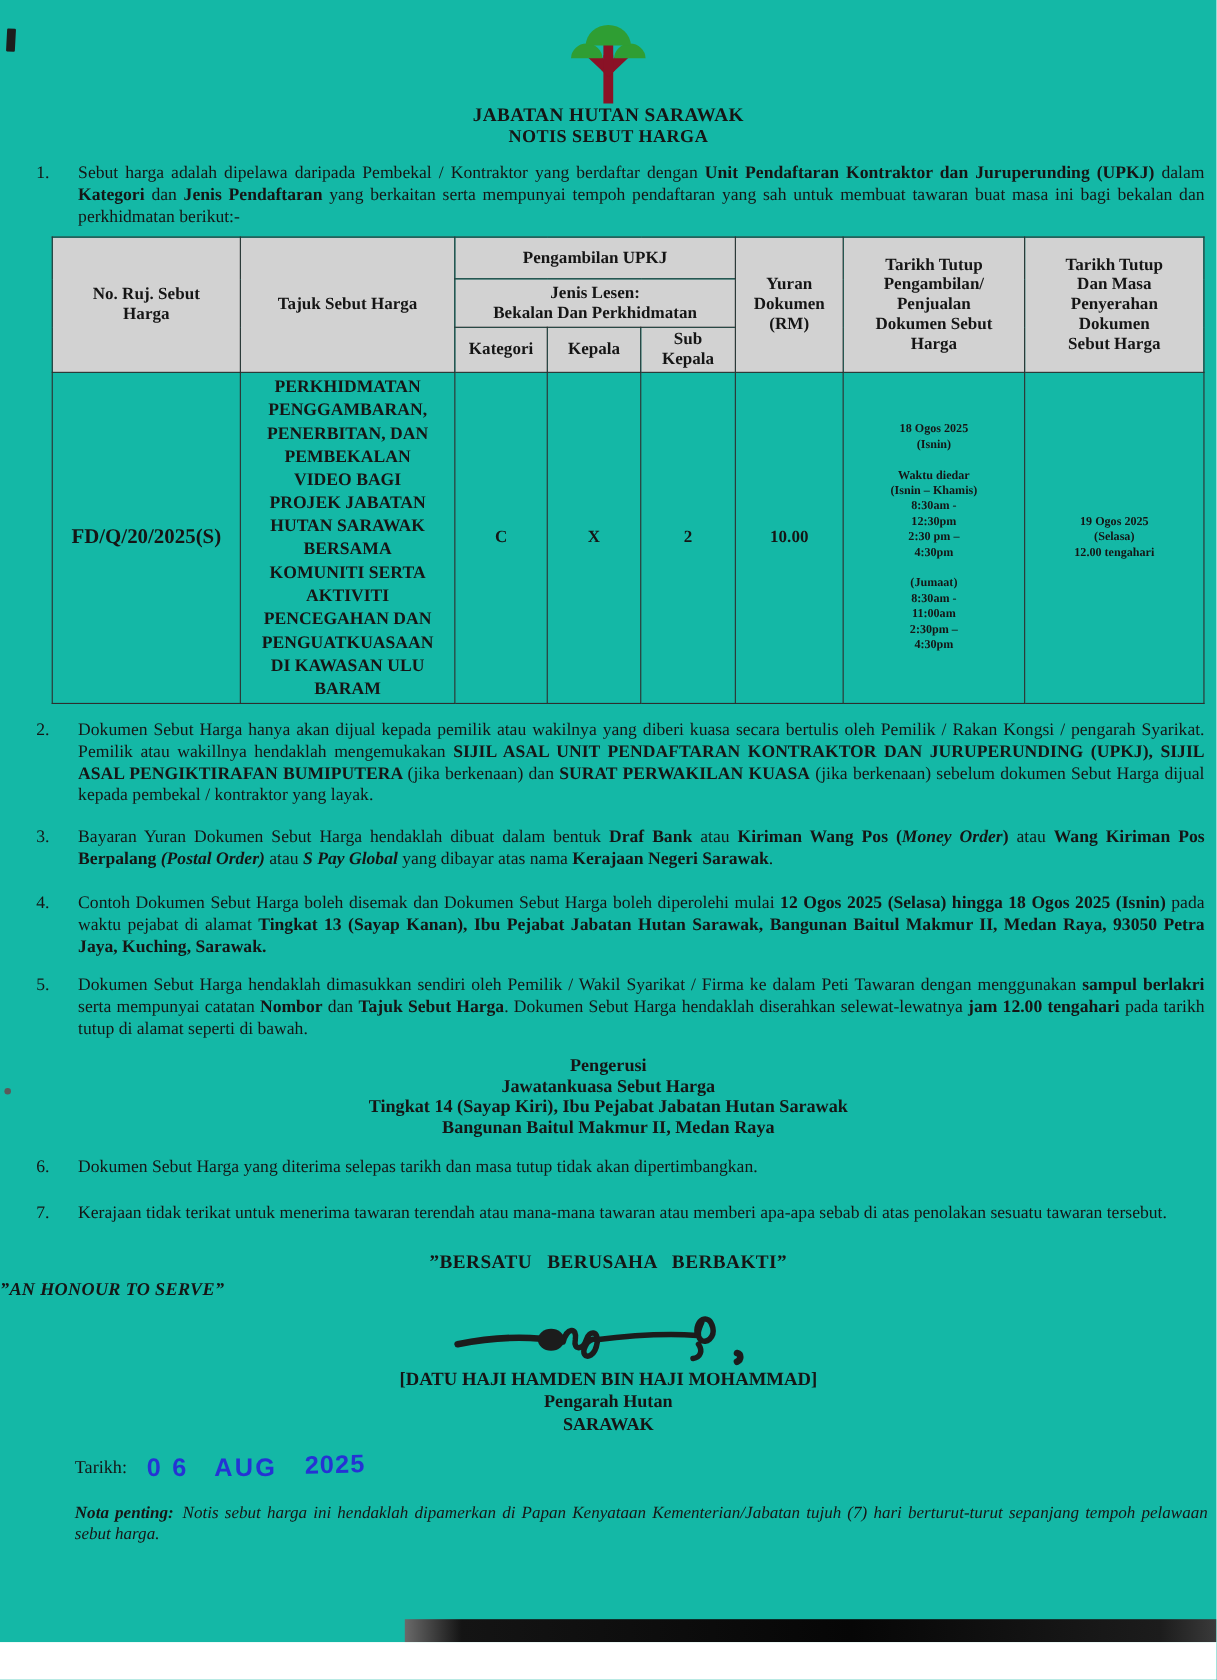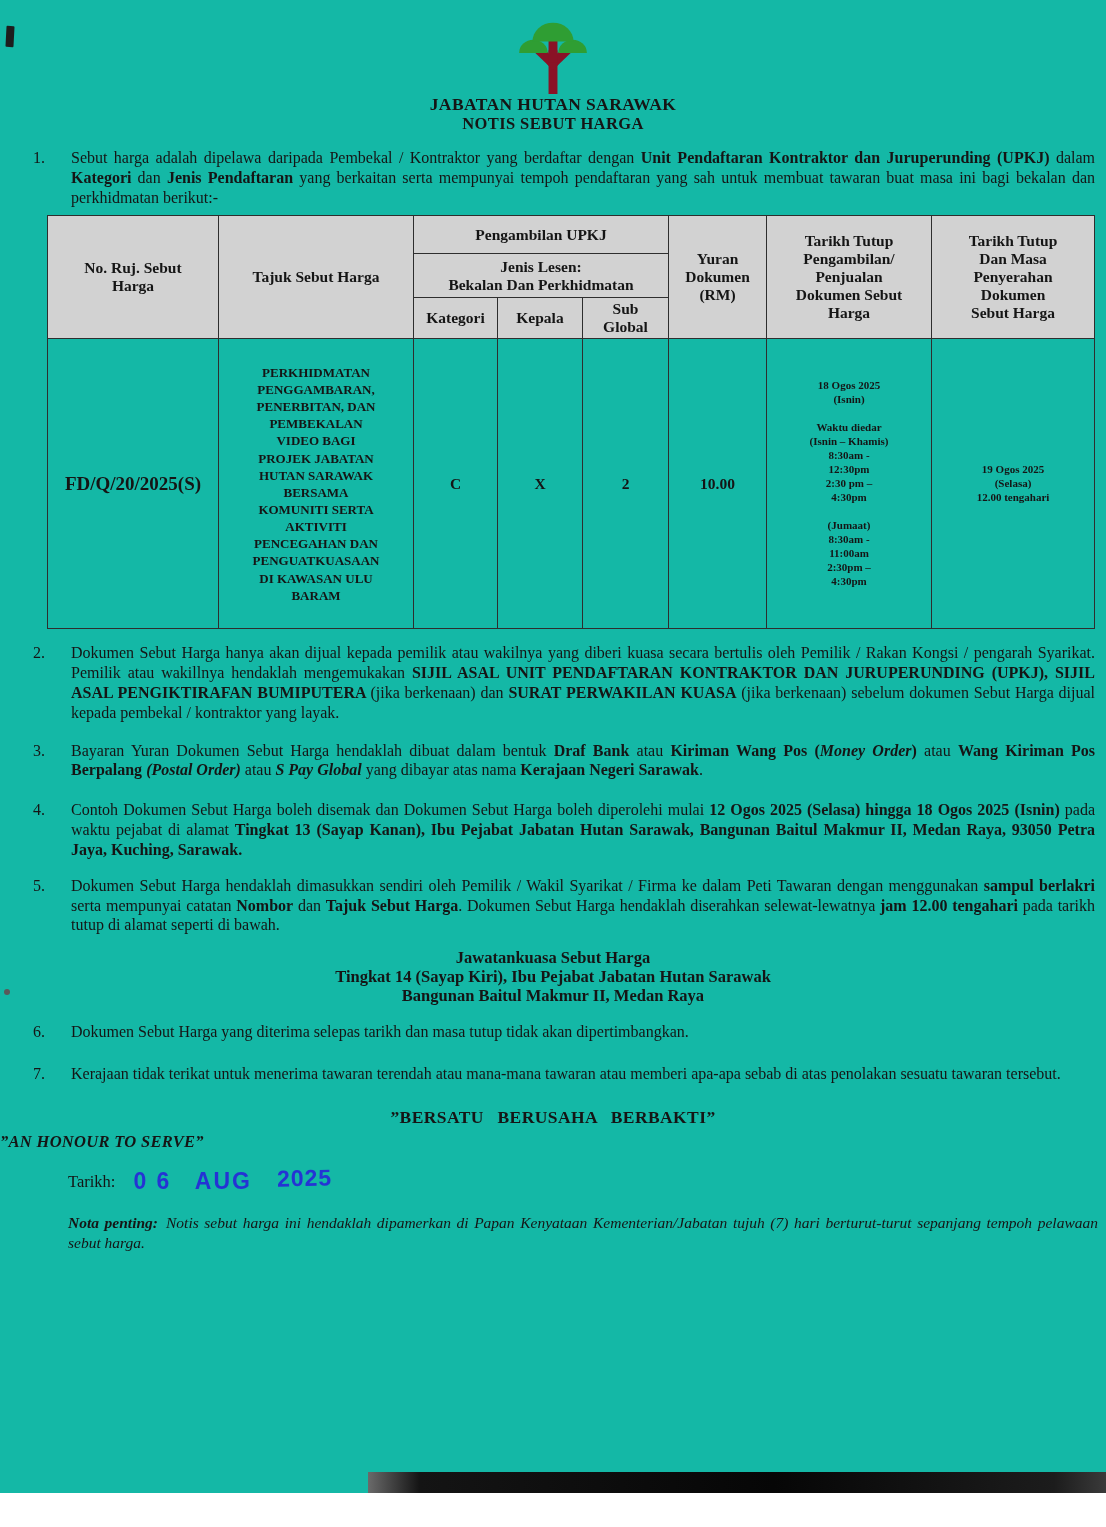--- a/index.html
+++ b/index.html
@@ -23,21 +23,21 @@
     border-collapse:collapse;table-layout:fixed;
     margin:8px 0 0 47px;width:1047px;
   }
   table.tender td{
     border:1.6px solid #2e2e2e;text-align:center;vertical-align:middle;
     font-weight:bold;padding:2px 3px;overflow:hidden;
   }
   tr.hdr td{background:#d2d2d2;font-size:15.5px;line-height:1.16;}
   .pre{white-space:pre-line;}
   .cell-ref{font-size:19px;}
-  .cell-tajuk{font-size:13px;line-height:1.32;}
+  .cell-tajuk{font-size:16px;line-height:1.32;}
   .cell-mid{font-size:15.5px;}
   .cell-dates{font-size:11px;line-height:1.27;}
   
   .addr{margin-top:14px;text-align:center;font-weight:bold;font-size:16.5px;line-height:1.14;}
   
   .motto1{margin-top:24px;text-align:center;font-weight:bold;font-size:17.5px;word-spacing:9px;letter-spacing:.4px;}
   .motto2{margin-top:4px;font-weight:bold;font-style:italic;font-size:16.5px;letter-spacing:.3px;}
   
   .sigwrap{margin-top:4px;text-align:center;}
   .sig-name{font-weight:bold;font-size:17px;line-height:1.22;}
@@ -123,21 +123,21 @@
 Sebut Harga</td>
     </tr>
     <tr class="hdr" style="height:44px;">
       <td colspan="3" class="pre">Jenis Lesen:
 Bekalan Dan Perkhidmatan</td>
     </tr>
     <tr class="hdr" style="height:38px;">
       <td>Kategori</td>
       <td>Kepala</td>
       <td class="pre">Sub
-Global</td>
+Kepala</td>
     </tr>
     <tr style="height:290px;">
       <td class="cell-ref">FD/Q/20/2025(S)</td>
       <td class="cell-tajuk pre">PERKHIDMATAN
 PENGGAMBARAN,
 PENERBITAN, DAN
 PEMBEKALAN
 VIDEO BAGI
 PROJEK JABATAN
 HUTAN SARAWAK
@@ -185,37 +185,53 @@
   <div class="item mt20">
     <div class="num">4.</div>
     <div class="txt"><span>Contoh Dokumen Sebut Harga boleh disemak dan Dokumen Sebut Harga boleh diperolehi mulai </span><span style="font-weight: bold;">12 Ogos 2025 (Selasa) hingga 18 Ogos 2025 (Isnin)</span><span> pada waktu pejabat di alamat </span><span style="font-weight: bold;">Tingkat 13 (Sayap Kanan), Ibu Pejabat Jabatan Hutan Sarawak, Bangunan Baitul Makmur II, Medan Raya, 93050 Petra Jaya, Kuching, Sarawak.</span></div>
   </div>
   <div class="item mt16">
     <div class="num">5.</div>
     <div class="txt"><span>Dokumen Sebut Harga hendaklah dimasukkan sendiri oleh Pemilik / Wakil Syarikat / Firma ke dalam Peti Tawaran dengan menggunakan </span><span style="font-weight: bold;">sampul berlakri</span><span> serta mempunyai catatan </span><span style="font-weight: bold;">Nombor</span><span> dan </span><span style="font-weight: bold;">Tajuk Sebut Harga</span><span>. Dokumen Sebut Harga hendaklah diserahkan selewat-lewatnya </span><span style="font-weight: bold;">jam 12.00 tengahari</span><span> pada tarikh tutup di alamat seperti di bawah.</span></div>
   </div>
 
   <div class="addr">
+    <div>Pengerusi</div>
     <div>Jawatankuasa Sebut Harga</div>
     <div>Tingkat 14 (Sayap Kiri), Ibu Pejabat Jabatan Hutan Sarawak</div>
     <div>Bangunan Baitul Makmur II, Medan Raya</div>
   </div>
 
   <div class="item mt16">
     <div class="num">6.</div>
     <div class="txt"><span>Dokumen Sebut Harga yang diterima selepas tarikh dan masa tutup tidak akan dipertimbangkan.</span></div>
   </div>
   <div class="item mt22">
     <div class="num">7.</div>
     <div class="txt"><span>Kerajaan tidak terikat untuk menerima tawaran terendah atau mana-mana tawaran atau memberi apa-apa sebab di atas penolakan sesuatu tawaran tersebut.</span></div>
   </div>
 
   <div class="motto1">”BERSATU  BERUSAHA  BERBAKTI”</div>
   <div class="motto2">”AN HONOUR TO SERVE”</div>
 
+  <div class="sigwrap">
+    <svg width="290" height="58" viewBox="0 0 290 58" style="display:block;margin:0 auto;">
+      <g stroke="#1c1c1c" fill="none" stroke-linecap="round">
+        <path d="M8,36 C38,30 62,29 84,31" stroke-width="6"></path>
+        <path d="M104,34 c3,-13 13,-14 11,-2 c-2,10 7,9 10,0 c3,-9 11,-8 10,2 c-1,7 -3,10 -6,12 c-5,3 -8,-2 -5,-8 c2,-5 6,-7 11,-7" stroke-width="5"></path>
+        <path d="M134,32 C165,28 196,26 226,28" stroke-width="5"></path>
+        <path d="M226,28 c-3,-15 11,-21 14,-7 c2,9 -6,15 -11,11 c-4,-4 -2,-9 1,-16 m-3,20 c4,6 2,12 -5,13" stroke-width="5"></path>
+        <path d="M262,44 c4,1 4,6 0,8" stroke-width="6"></path>
+      </g>
+      <ellipse cx="93" cy="32" rx="12" ry="10" fill="#1c1c1c"></ellipse>
+    </svg>
+    <div class="sig-name">[DATU HAJI HAMDEN BIN HAJI MOHAMMAD]</div>
+    <div class="sig-sub">Pengarah Hutan</div>
+    <div class="sig-sub">SARAWAK</div>
+  </div>
 
   <div class="daterow">
     <span class="date-label">Tarikh:</span>
     <span class="stamp">
       <span class="d">0 6</span>
       <span class="m">AUG</span>
       <span class="y">2025</span>
     </span>
   </div>
 

